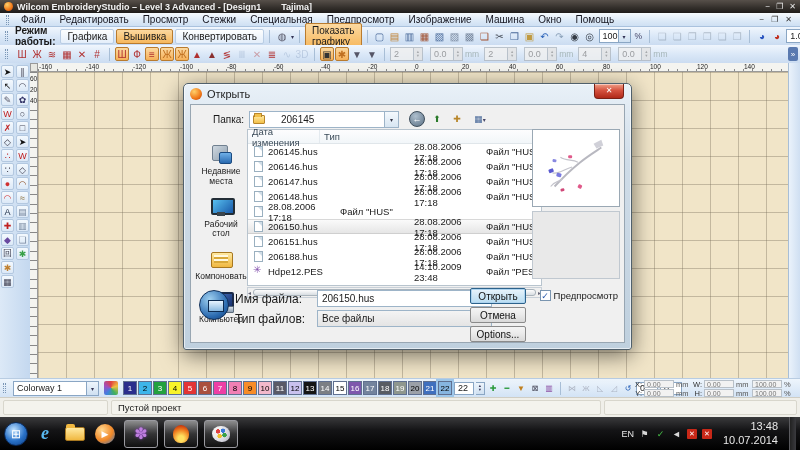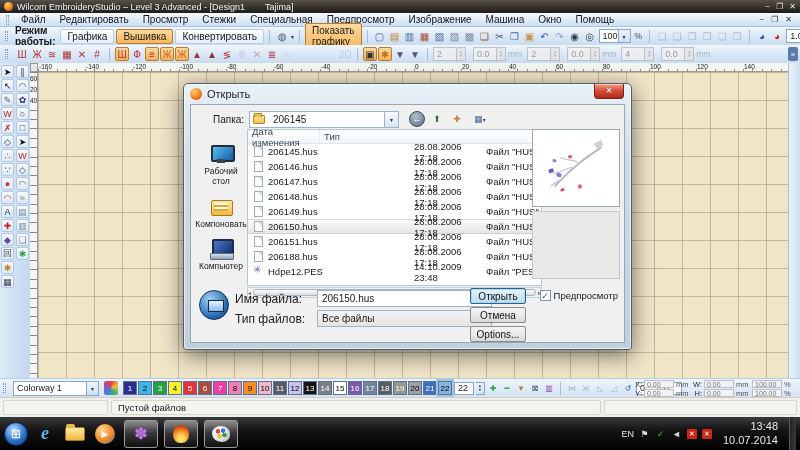--- a/index.html
+++ b/index.html
@@ -2,21 +2,21 @@
 <html><head>
 <meta charset="utf-8">
 <style>
   * { margin:0; padding:0; box-sizing:border-box; }
   html,body { font-family:"Liberation Sans", sans-serif; }
   .stage { position:relative; width:800px; height:450px; overflow:hidden; background:#d6d3ce; font-size:10px; color:#1a1a1a; }
 
   
   .titlebar { position:absolute; left:0; top:0; width:800px; height:13px; background:linear-gradient(#57504a,#332f2b 60%,#1f1c1a); display:flex; align-items:center; padding:0 4px; color:#f2f2f2; font-size:9px; }
   .appico { width:9px; height:9px; border-radius:50%; background:radial-gradient(circle at 35% 30%,#ffd06a,#f07818 60%,#b43c08); margin-right:4px; flex:none; }
-  .titletext { white-space:pre; overflow:hidden; flex:1; }
+  .titletext { white-space:pre; overflow:hidden; flex:1;font-weight:bold; }
   .wctl { display:flex; gap:6px; font-size:8px; color:#e8e8e8; }
   .wctl span { cursor:default; }
 
   .menubar { position:absolute; left:0; top:13px; width:800px; height:14px; background:linear-gradient(#f6fafd,#dce9f7 60%,#cfe0f3); border-bottom:1px solid #aac2de; display:flex; align-items:center; padding-left:6px; }
   .grip { width:3px; height:10px; border-left:1px dotted #7a96b5; border-right:1px dotted #7a96b5; margin-right:5px; flex:none;}
   .mitem { padding:0 7px; font-size:10px; color:#14141e; }
   .childctl { margin-left:auto; display:flex; gap:7px; padding-right:8px; font-size:8px; color:#333; }
 
   .tb { position:absolute; left:0; width:800px; background:linear-gradient(#f0f6fd,#d9e7f7 55%,#cbdcf1); display:flex; align-items:center; padding-left:5px; gap:2px; }
   .tb1 { top:27px; height:18px; }
@@ -55,21 +55,21 @@
   .vscroll { position:absolute; right:0; top:63px; width:12px; height:315px; background:linear-gradient(90deg,#eaf2fb,#cfdff2); border-left:1px solid #a8bed6; }
 
   
   .dlg { position:absolute; left:183px; top:83px; width:449px; height:267px; border:1px solid #50606c; border-radius:5px 5px 3px 3px; background:linear-gradient(#e9f1f8,#cfdce8 30%,#bfd0de); box-shadow:0 5px 22px rgba(0,0,0,.55), inset 0 0 0 1px rgba(255,255,255,.6); z-index:10; }
   .dlg-title { height:20px; display:flex; align-items:center; padding:0 6px; font-size:11px; color:#1e1e1e; }
   .dlg-ico { width:12px; height:12px; border-radius:50%; background:radial-gradient(circle at 35% 30%,#ffd06a,#f07818 60%,#b43c08); margin-right:5px; flex:none; }
   .dlg-close { position:absolute; right:7px; top:0px; width:30px; height:15px; background:linear-gradient(#f0a088,#d65340 45%,#b02818); border:1px solid #7a2015; border-top:none; border-radius:0 0 4px 4px; color:#fff; font-size:8px; text-align:center; line-height:14px; box-shadow:inset 0 1px 0 rgba(255,255,255,.45); }
   .dlg-body { position:absolute; left:6px; right:6px; top:20px; bottom:6px; background:#f0f0f0; border:1px solid #98a6b2; }
   .folder-row { position:absolute; left:0; top:5px; width:100%; height:18px; display:flex; align-items:center; }
   .folder-row label { width:58px; text-align:left; padding-left:22px; font-size:10px; }
-  .fcombo { width:150px; height:17px; display:flex; align-items:center; background:#fff; border:1px solid #9db4c8; font-size:10px; padding-left:3px; gap:8px; }
+  .fcombo { width:150px; height:17px; display:flex; align-items:center; background:#fff; border:1px solid #9db4c8; font-size:10px; padding-left:3px; gap:16px; }
   .fcombo .dd { margin-left:auto; width:14px; height:100%; display:flex; align-items:center; justify-content:center; font-size:6px; color:#334; background:linear-gradient(#f4f9fd,#d8e6f2); border-left:1px solid #9db4c8; }
   .mini-folder { width:12px; height:9px; background:linear-gradient(#ffe9a0,#f2c04a); border:1px solid #b8862a; border-radius:1px; position:relative; flex:none;}
   .mini-folder:before { content:""; position:absolute; left:0; top:-3px; width:6px; height:3px; background:#f2c04a; border:1px solid #b8862a; border-bottom:none; border-radius:1px 1px 0 0; }
   .navbtns { display:flex; align-items:center; gap:4px; margin-left:10px; }
   .navb { width:16px; height:16px; display:flex; align-items:center; justify-content:center; font-size:9px; border-radius:3px; }
   .navback { background:radial-gradient(circle at 40% 30%,#aebfce,#5d7286); color:#fff; border:1px solid #3c4c5a; border-radius:50%; }
   .navup { color:#2a7a2a; }
   .navnew { color:#b8862a; }
   .navviews { color:#446; width:22px; }
 
@@ -277,21 +277,21 @@
         <span class="tbicon hl" style="color: rgb(176, 48, 48);">≡</span>
         <span class="tbicon hl" style="color: rgb(192, 112, 32);">Ж</span>
         <span class="tbicon hl" style="color: rgb(192, 112, 32);">Ж</span>
         <span class="tbicon" style="color: rgb(176, 48, 48);">▲</span>
         <span class="tbicon" style="color: rgb(138, 48, 48);">▲</span>
         <span class="tbicon" style="color: rgb(176, 48, 48);">≶</span>
         <span class="tbicon dim" style="color: rgb(138, 160, 192);">Ⅲ</span>
         <span class="tbicon dim" style="color: rgb(176, 48, 48);">✕</span>
         <span class="tbicon" style="color: rgb(176, 48, 48);">≣</span>
         <span class="tbicon dim" style="color: rgb(138, 160, 192);">∿</span>
-        <span class="tbicon dim" style="color: rgb(138, 160, 192); margin-left: 43px;">3D</span>
+        <span class="tbicon dim" style="color: rgb(138, 160, 192);">3D</span>
       </div>
     <span class="sep"></span>
     <div style="display:flex;gap:1px">
 
     <span class="tbicon hl" style="color: rgb(51, 51, 51);">▣</span>
         <span class="tbicon hl" style="color: rgb(192, 112, 32);">✱</span>
         <span class="tbicon" style="color: rgb(85, 85, 102);">▼</span>
         <span class="tbicon" style="color: rgb(85, 85, 102);">▼</span>
       </div>
     <span class="sep"></span>
@@ -440,20 +440,24 @@
           <span class="navb navnew">✚</span>
           <span class="navb navviews">
               <span style="color:#4a6a9a">▦</span>
               <span style="font-size:6px">▾</span>
             </span>
         </div>
       </div>
 
       <div class="places">
 
+          <div class="place">
+            <span class="pic recent"></span>
+            <span class="plabel">Недавние места</span>
+          </div>
 
           <div class="place">
             <span class="pic desktop"></span>
             <span class="plabel">Рабочий стол</span>
           </div>
 
           <div class="place">
             <span class="pic libraries"></span>
             <span class="plabel">Компоновать</span>
           </div>
@@ -494,21 +498,20 @@
 
             <div class="frow">
               <span class="fic"></span>
               <span class="fname">206148.hus</span>
               <span class="fdate">28.08.2006 17:18</span>
               <span class="ftype">Файл "HUS"</span>
             </div>
 
             <div class="frow">
               <span class="fic"></span>
-              <span class="fname">206149.hus</span>
               <span class="fdate">28.08.2006 17:18</span>
               <span class="ftype">Файл "HUS"</span>
             </div>
 
             <div class="frow selected">
               <span class="fic"></span>
               <span class="fname">206150.hus</span>
               <span class="fdate">28.08.2006 17:18</span>
               <span class="ftype">Файл "HUS"</span>
             </div>
@@ -663,21 +666,21 @@
         <span class="tfield">0.00</span>
         <span class="tunit">mm</span>
         <span class="tfield">100.00</span>
         <span class="tunit">%</span>
       </div>
     </div>
   </div>
 
   <div class="statusbar">
     <span class="scell c1"></span>
-    <span class="scell c2">Пустой файлов</span>
+    <span class="scell c2">Пустой проект</span>
     <span class="scell c3"></span>
   </div>
 
   <div class="taskbar">
     <span class="orb">⊞</span>
     <span class="tico">
         <span class="ie">e</span>
       </span>
     <span class="tico">
         <span class="tfolder"></span>

